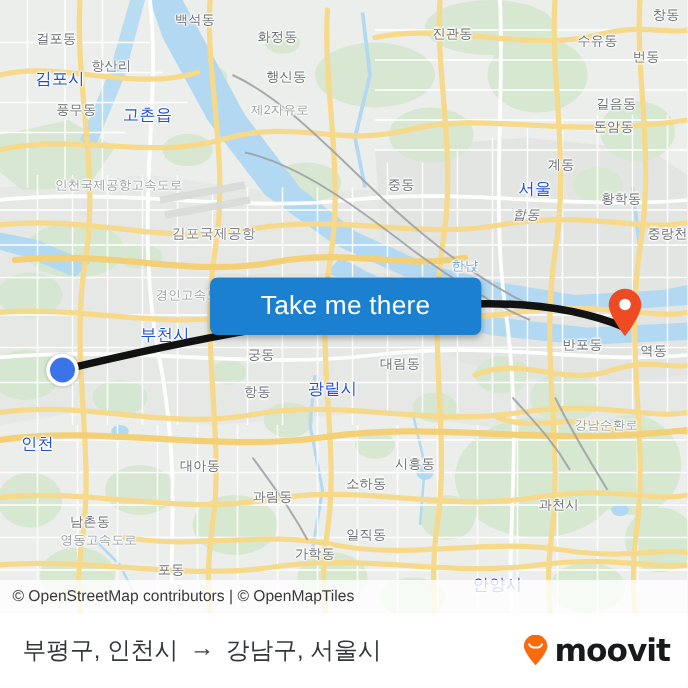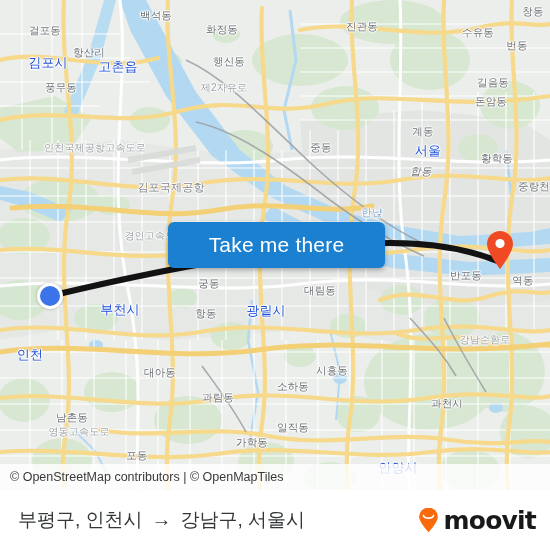--- a/index.html
+++ b/index.html
@@ -230,36 +230,36 @@
         <div class="mlabel small" style="left: 45px; top: 31px;">걸포동</div>
         <div class="mlabel small" style="left: 156px; top: 16px;">백석동</div>
         <div class="mlabel small" style="left: 222px; top: 30px;">화정동</div>
         <div class="mlabel small" style="left: 362px; top: 27px;">진관동</div>
         <div class="mlabel small" style="left: 478px; top: 33px;">수유동</div>
         <div class="mlabel small" style="left: 533px; top: 12px;">창동</div>
         <div class="mlabel small" style="left: 517px; top: 46px;">번동</div>
         <div class="mlabel small" style="left: 89px; top: 53px;">항산리</div>
         <div class="mlabel city" style="left: 48px; top: 63px;">김포시</div>
         <div class="mlabel small" style="left: 229px; top: 62px;">행신동</div>
-        <div class="mlabel city" style="left: 118px; top: 67px;">고촌읍</div>
+        <div class="mlabel city" style="left: 118px; top: 92px;">고촌읍</div>
         <div class="mlabel small" style="left: 61px; top: 88px;">풍무동</div>
         <div class="mlabel small" style="left: 493px; top: 83px;">길음동</div>
         <div class="mlabel road" style="left: 224px; top: 88px;">제2자유로</div>
         <div class="mlabel small" style="left: 491px; top: 102px;">돈암동</div>
-        <div class="mlabel small" style="left: 423px; top: 132px;">계동</div>
+        <div class="mlabel small" style="left: 449px; top: 132px;">계동</div>
         <div class="mlabel road" style="left: 95px; top: 148px;">인천국제공항고속도로</div>
         <div class="mlabel small" style="left: 321px; top: 148px;">중동</div>
         <div class="mlabel city" style="left: 428px; top: 151px;">서울</div>
         <div class="mlabel small" style="left: 497px; top: 159px;">황학동</div>
         <div class="mlabel small" style="left: 421px; top: 172px; font-style: italic;">합동</div>
         <div class="mlabel airport" style="left: 171px; top: 187px;">김포국제공항</div>
         <div class="mlabel small" style="left: 534px; top: 187px;">중랑천</div>
         <div class="mlabel small water" style="left: 372px; top: 213px;">한냕</div>
         <div class="mlabel road" style="left: 155px; top: 236px;">경인고속도로</div>
-        <div class="mlabel city" style="left: 120px; top: 268px; margin-top: 42px;">부천시</div>
+        <div class="mlabel city" style="left: 132px; top: 268px;">부천시</div>
         <div class="mlabel small" style="left: 466px; top: 276px;">반포동</div>
         <div class="mlabel small" style="left: 523px; top: 281px;">역동</div>
         <div class="mlabel small" style="left: 209px; top: 284px;">궁동</div>
         <div class="mlabel small" style="left: 320px; top: 291px;">대림동</div>
         <div class="mlabel small" style="left: 206px; top: 314px;">항동</div>
         <div class="mlabel city" style="left: 266px; top: 311px;">광맅시</div>
         <div class="mlabel city" style="left: 30px; top: 355px;">인천</div>
         <div class="mlabel small" style="left: 160px; top: 373px;">대아동</div>
         <div class="mlabel small" style="left: 332px; top: 371px;">시흥동</div>
         <div class="mlabel small" style="left: 293px; top: 387px;">소하동</div>

